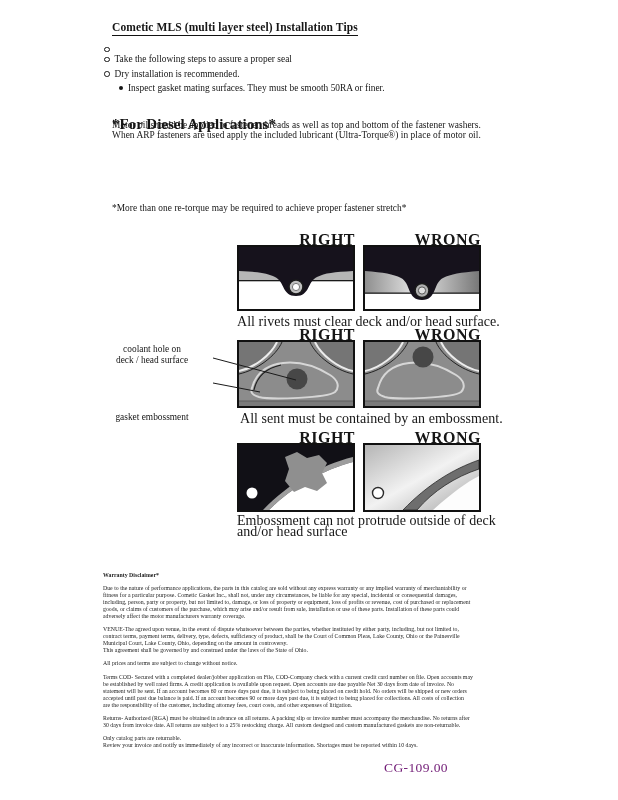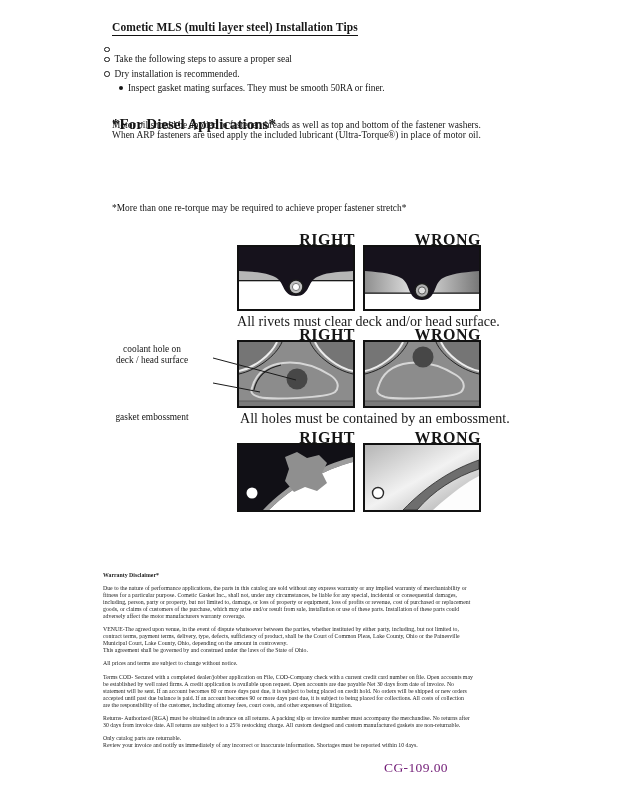--- a/index.html
+++ b/index.html
@@ -141,21 +141,21 @@
       <path d="M38,0 C32,13 15,26 0,29" stroke="#ececec" stroke-width="2" fill="none"></path>
       <path d="M43,0 C37,14 18,28 0,32" stroke="#232323" stroke-width="1" fill="none"></path>
       <path d="M114,0 H76 C82,13 99,26 114,29 Z" fill="#757575"></path>
       <path d="M76,0 C82,13 99,26 114,29" stroke="#ececec" stroke-width="2" fill="none"></path>
       <path d="M71,0 C77,14 96,28 114,32" stroke="#232323" stroke-width="1" fill="none"></path>
       <path d="M13,46 C17,31 28,23 44,21 C62,19 78,25 91,33 C99,38 101,45 96,50 C88,56 32,58 20,55 C13,53 11,50 13,46 Z" fill="none" stroke="#d6d6d6" stroke-width="2"></path>
       <circle cx="58" cy="15" r="10.5" fill="#474747"></circle>
     </svg>
   </div>
 
-  <div class="abs cap" style="left:240px;top:411px;">All holes must be contained by an embossment.</div>
+  <div class="abs cap" style="left:240px;top:411px;">All sent must be contained by an embossment.</div>
 
   <div class="abs rw-label" style="left:237px;top:429px;">RIGHT</div>
   <div class="abs rw-label" style="left:363px;top:429px;">WRONG</div>
 
   <div class="abs panel p3" style="left:237px;">
     <svg width="114" height="65" viewBox="0 0 114 65">
       <rect width="114" height="65" fill="#111016"></rect>
       <path d="M24,65 C50,38 82,20 114,12 L114,17 C85,25 55,40 30,65 Z" fill="#9d9d9d"></path>
       <path d="M30,65 C55,40 85,25 114,17 L114,65 Z" fill="#ffffff"></path>
       <path d="M46,12 L58,7 L68,13 L80,10 L88,18 L83,28 L88,38 L78,46 L66,42 L55,47 L46,36 L50,24 Z" fill="#8f8f8f"></path>
@@ -172,20 +172,22 @@
           <stop offset="1" stop-color="#a5a5a5"></stop>
         </linearGradient>
       </defs>
       <rect width="114" height="65" fill="url(#g3)"></rect>
       <path d="M68,65 C88,47 102,37 114,31 L114,65 Z" fill="#fdfdfd"></path>
       <path d="M38,65 C62,40 88,24 114,15 L114,24 C90,32 68,46 52,65 Z" fill="#6e6e6e" stroke="#2a2a2a" stroke-width="0.8"></path>
       <circle cx="13" cy="48" r="5.5" fill="#ffffff" stroke="#2a2a2a" stroke-width="1.4"></circle>
     </svg>
   </div>
 
+  <div class="abs cap pre" style="left:237px;top:515px;line-height:11px;">Embossment can not protrude outside of deck
+and/or head surface</div>
 
   <div class="abs disc">
     <div class="dh">Warranty Disclaimer*</div>
     <p class="pre">Due to the nature of performance applications, the parts in this catalog are sold without any express warranty or any implied warranty of merchantability or
 fitness for a particular purpose.  Cometic Gasket Inc., shall not, under any circumstances, be liable for any special, incidental or consequential damages,
 including, person, party or property, but not limited to, damage, or loss of property or equipment, loss of profits or revenue, cost of purchased or replacement
 goods, or claims of customers of the purchase, which may arise and/or result from sale, installation or use of these parts.  Installation of these parts could
 adversely affect the motor manufacturers warranty coverage.</p>
     <p class="pre">VENUE-The agreed upon venue, in the event of dispute whatsoever between the parties, whether instituted by either party, including, but not limited to,
 contract terms, payment terms, delivery, type, defects, sufficiency of product, shall be the Court of Common Pleas, Lake County, Ohio or the Painesville

